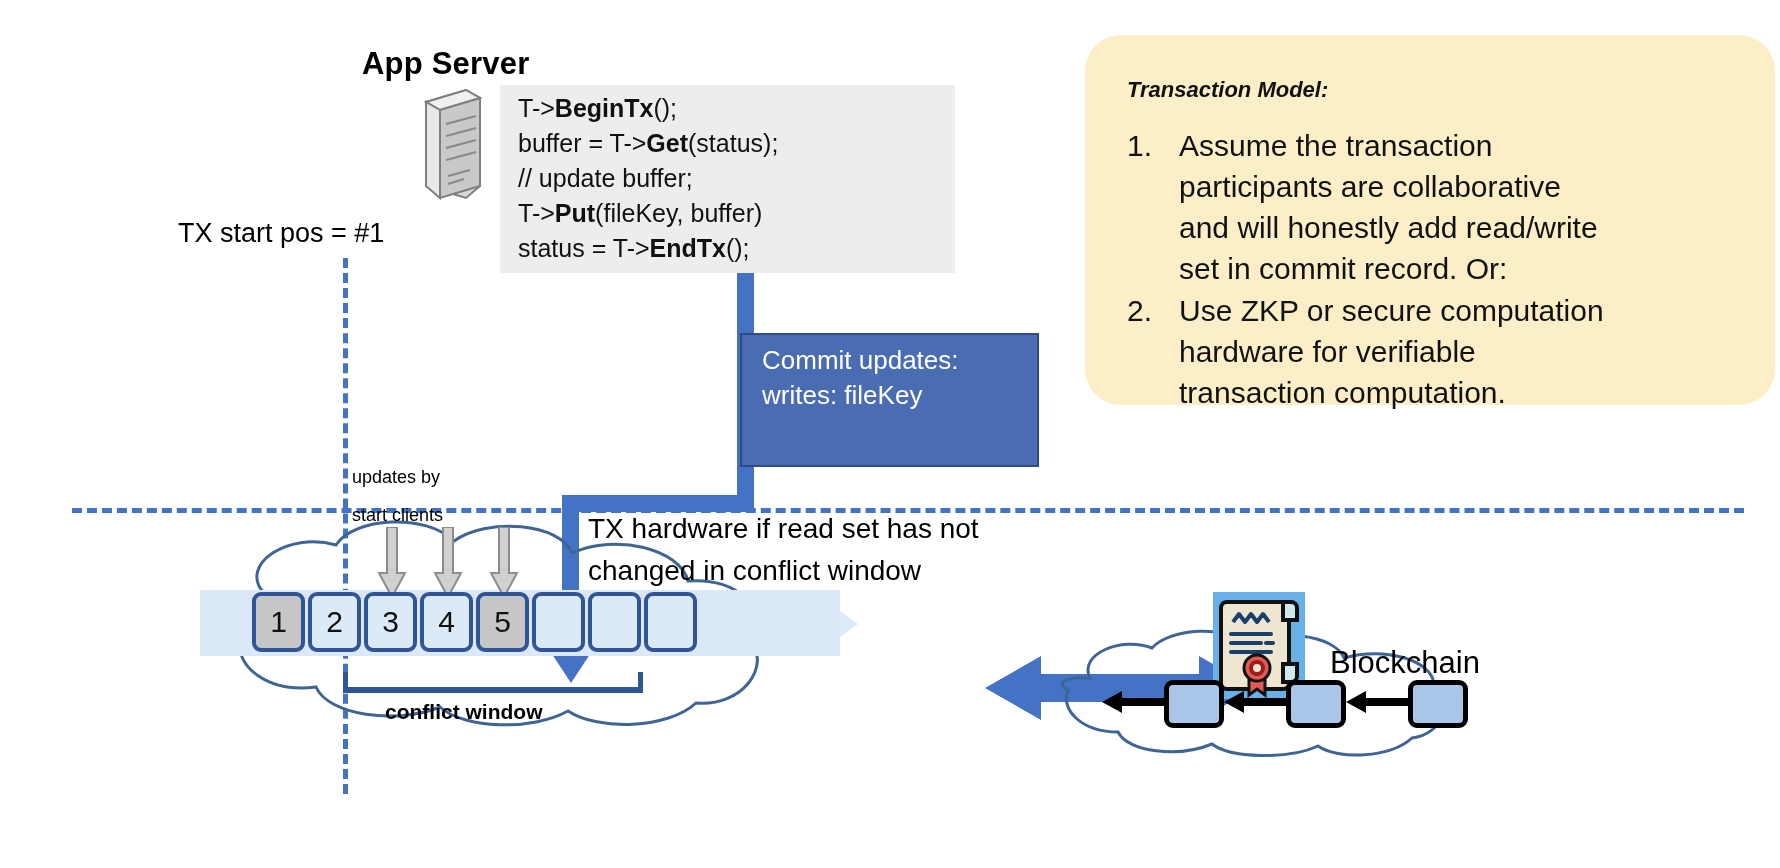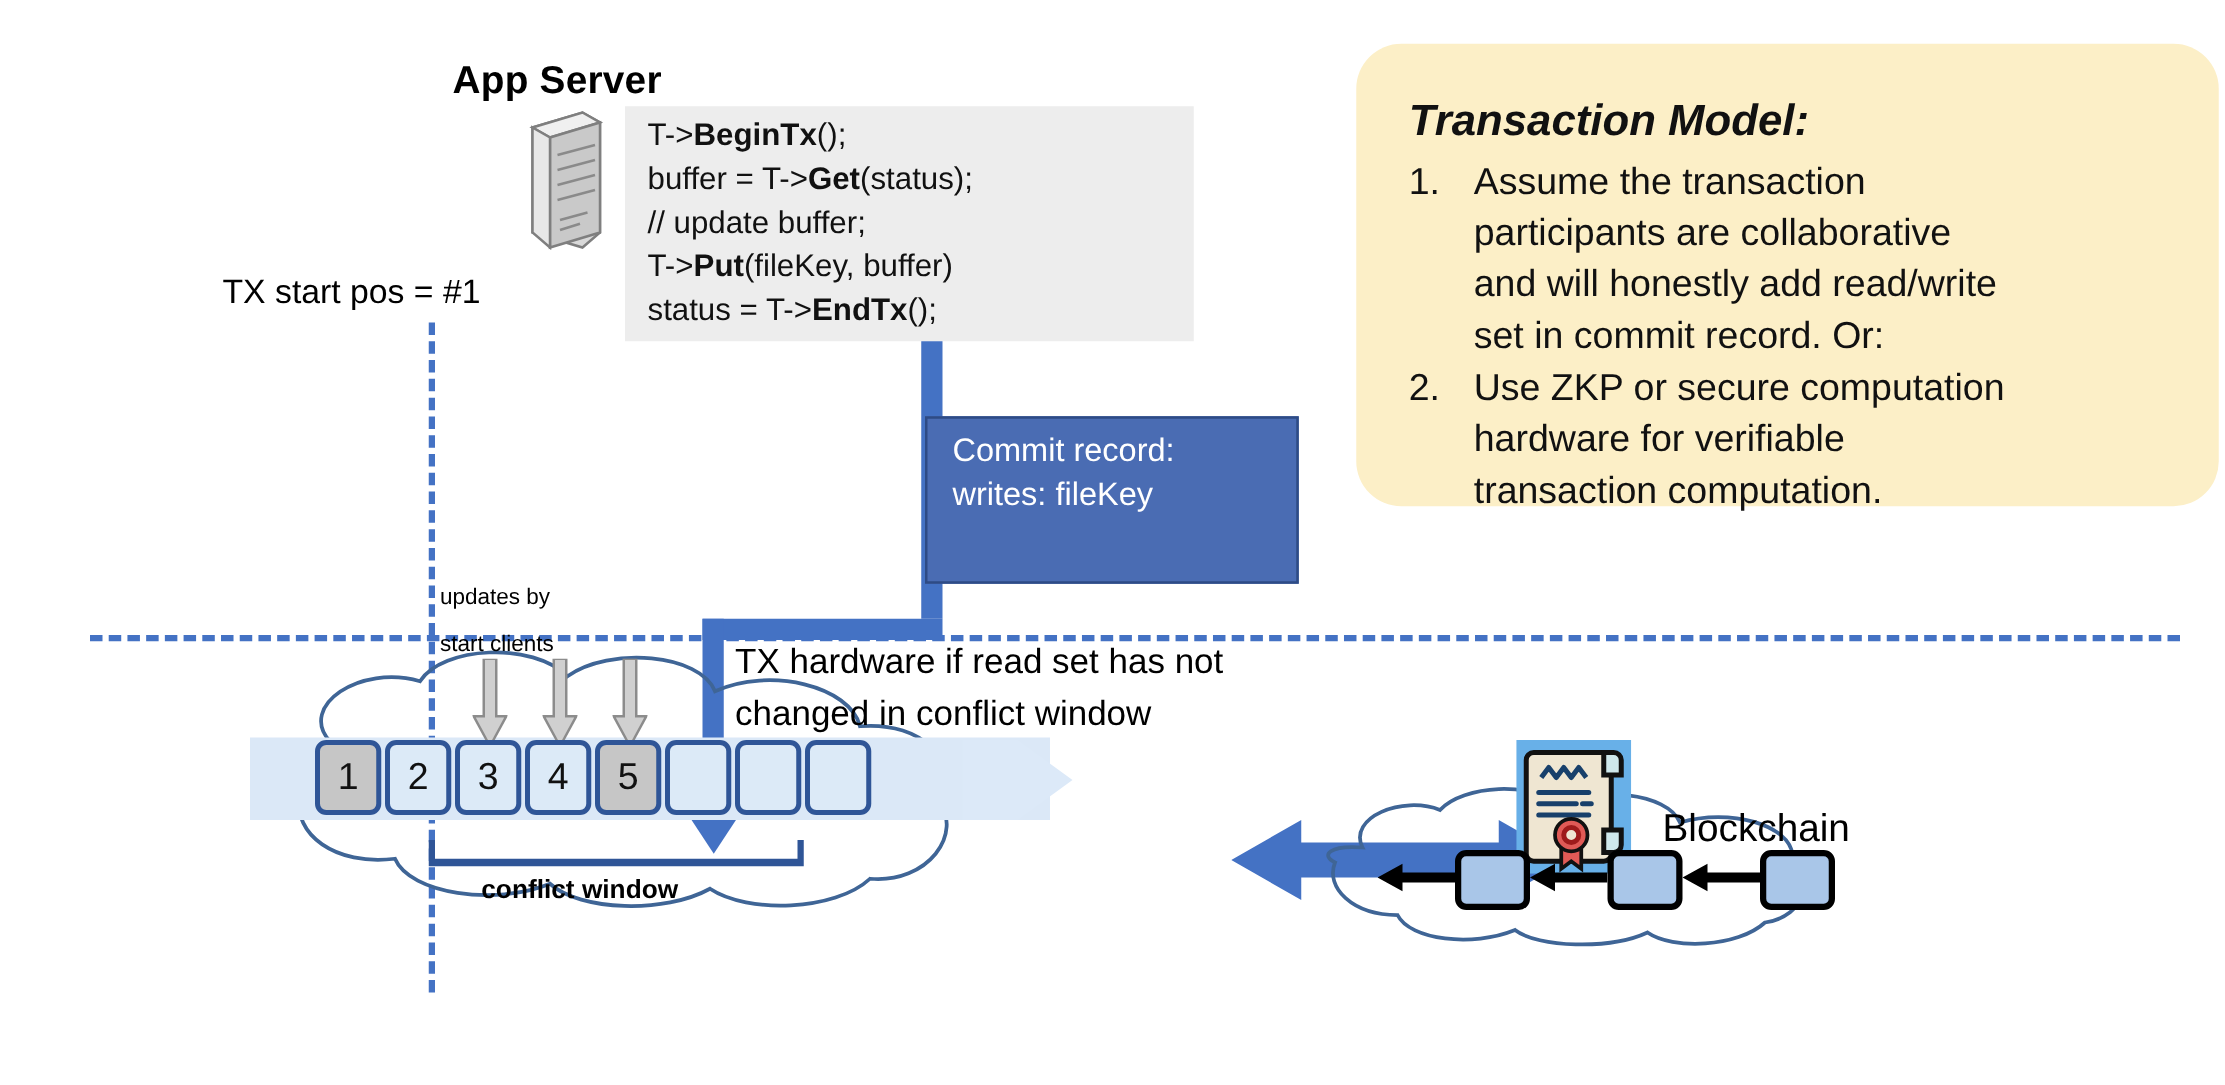--- a/index.html
+++ b/index.html
@@ -144,21 +144,21 @@
   #chain-row{left:1102px;top:680px;display:flex;align-items:center;}
   .chain-arrow{width:62px;height:24px;}
 
   
   #tx-model-panel{
     left:1085px;top:35px;width:690px;height:370px;
     background:#fcefc7;border-radius:36px;
   }
   #tx-model-title{
     position:absolute;left:42px;top:42px;
-    font-size:35px;font-style:italic;font-weight:bold;color:#111;
+    font-size:22px;font-style:italic;font-weight:bold;color:#111;
   }
   .tx-model-item{
     position:absolute;display:flex;font-size:30px;line-height:41px;color:#111;
   }
   .tx-model-num{width:52px;flex:0 0 52px;}
   .tx-model-text{white-space:pre-line;}
   #tx-item-1{left:42px;top:90px;}
   #tx-item-2{left:42px;top:255px;}
 </style>
 </head>
@@ -200,21 +200,21 @@
 
   <div class="abs" id="separator-line"></div>
 
   <div class="abs" id="elbow-vert-top"></div>
   <div class="abs" id="elbow-horiz"></div>
   <div class="abs" id="elbow-vert-down"></div>
   <div class="abs" id="elbow-head"></div>
 
   <div class="abs" id="commit-record-box">
     <div id="commit-record-text">
-      <div>Commit record:</div>
+      <div>Commit updates:</div>
       <div>writes: fileKey</div>
     </div>
   </div>
 
   <div class="abs" id="left-cloud">
     <svg width="660" height="215" viewBox="0 0 660 215">
       <g fill="none" stroke="#3f6596" stroke-width="3">
         <path d="M96,78 C70,50 120,16 168,30 C186,2 258,-2 286,26
                  C320,2 392,8 404,38 C448,18 512,34 520,66
                  C572,62 600,96 582,124 C604,152 574,192 528,188

